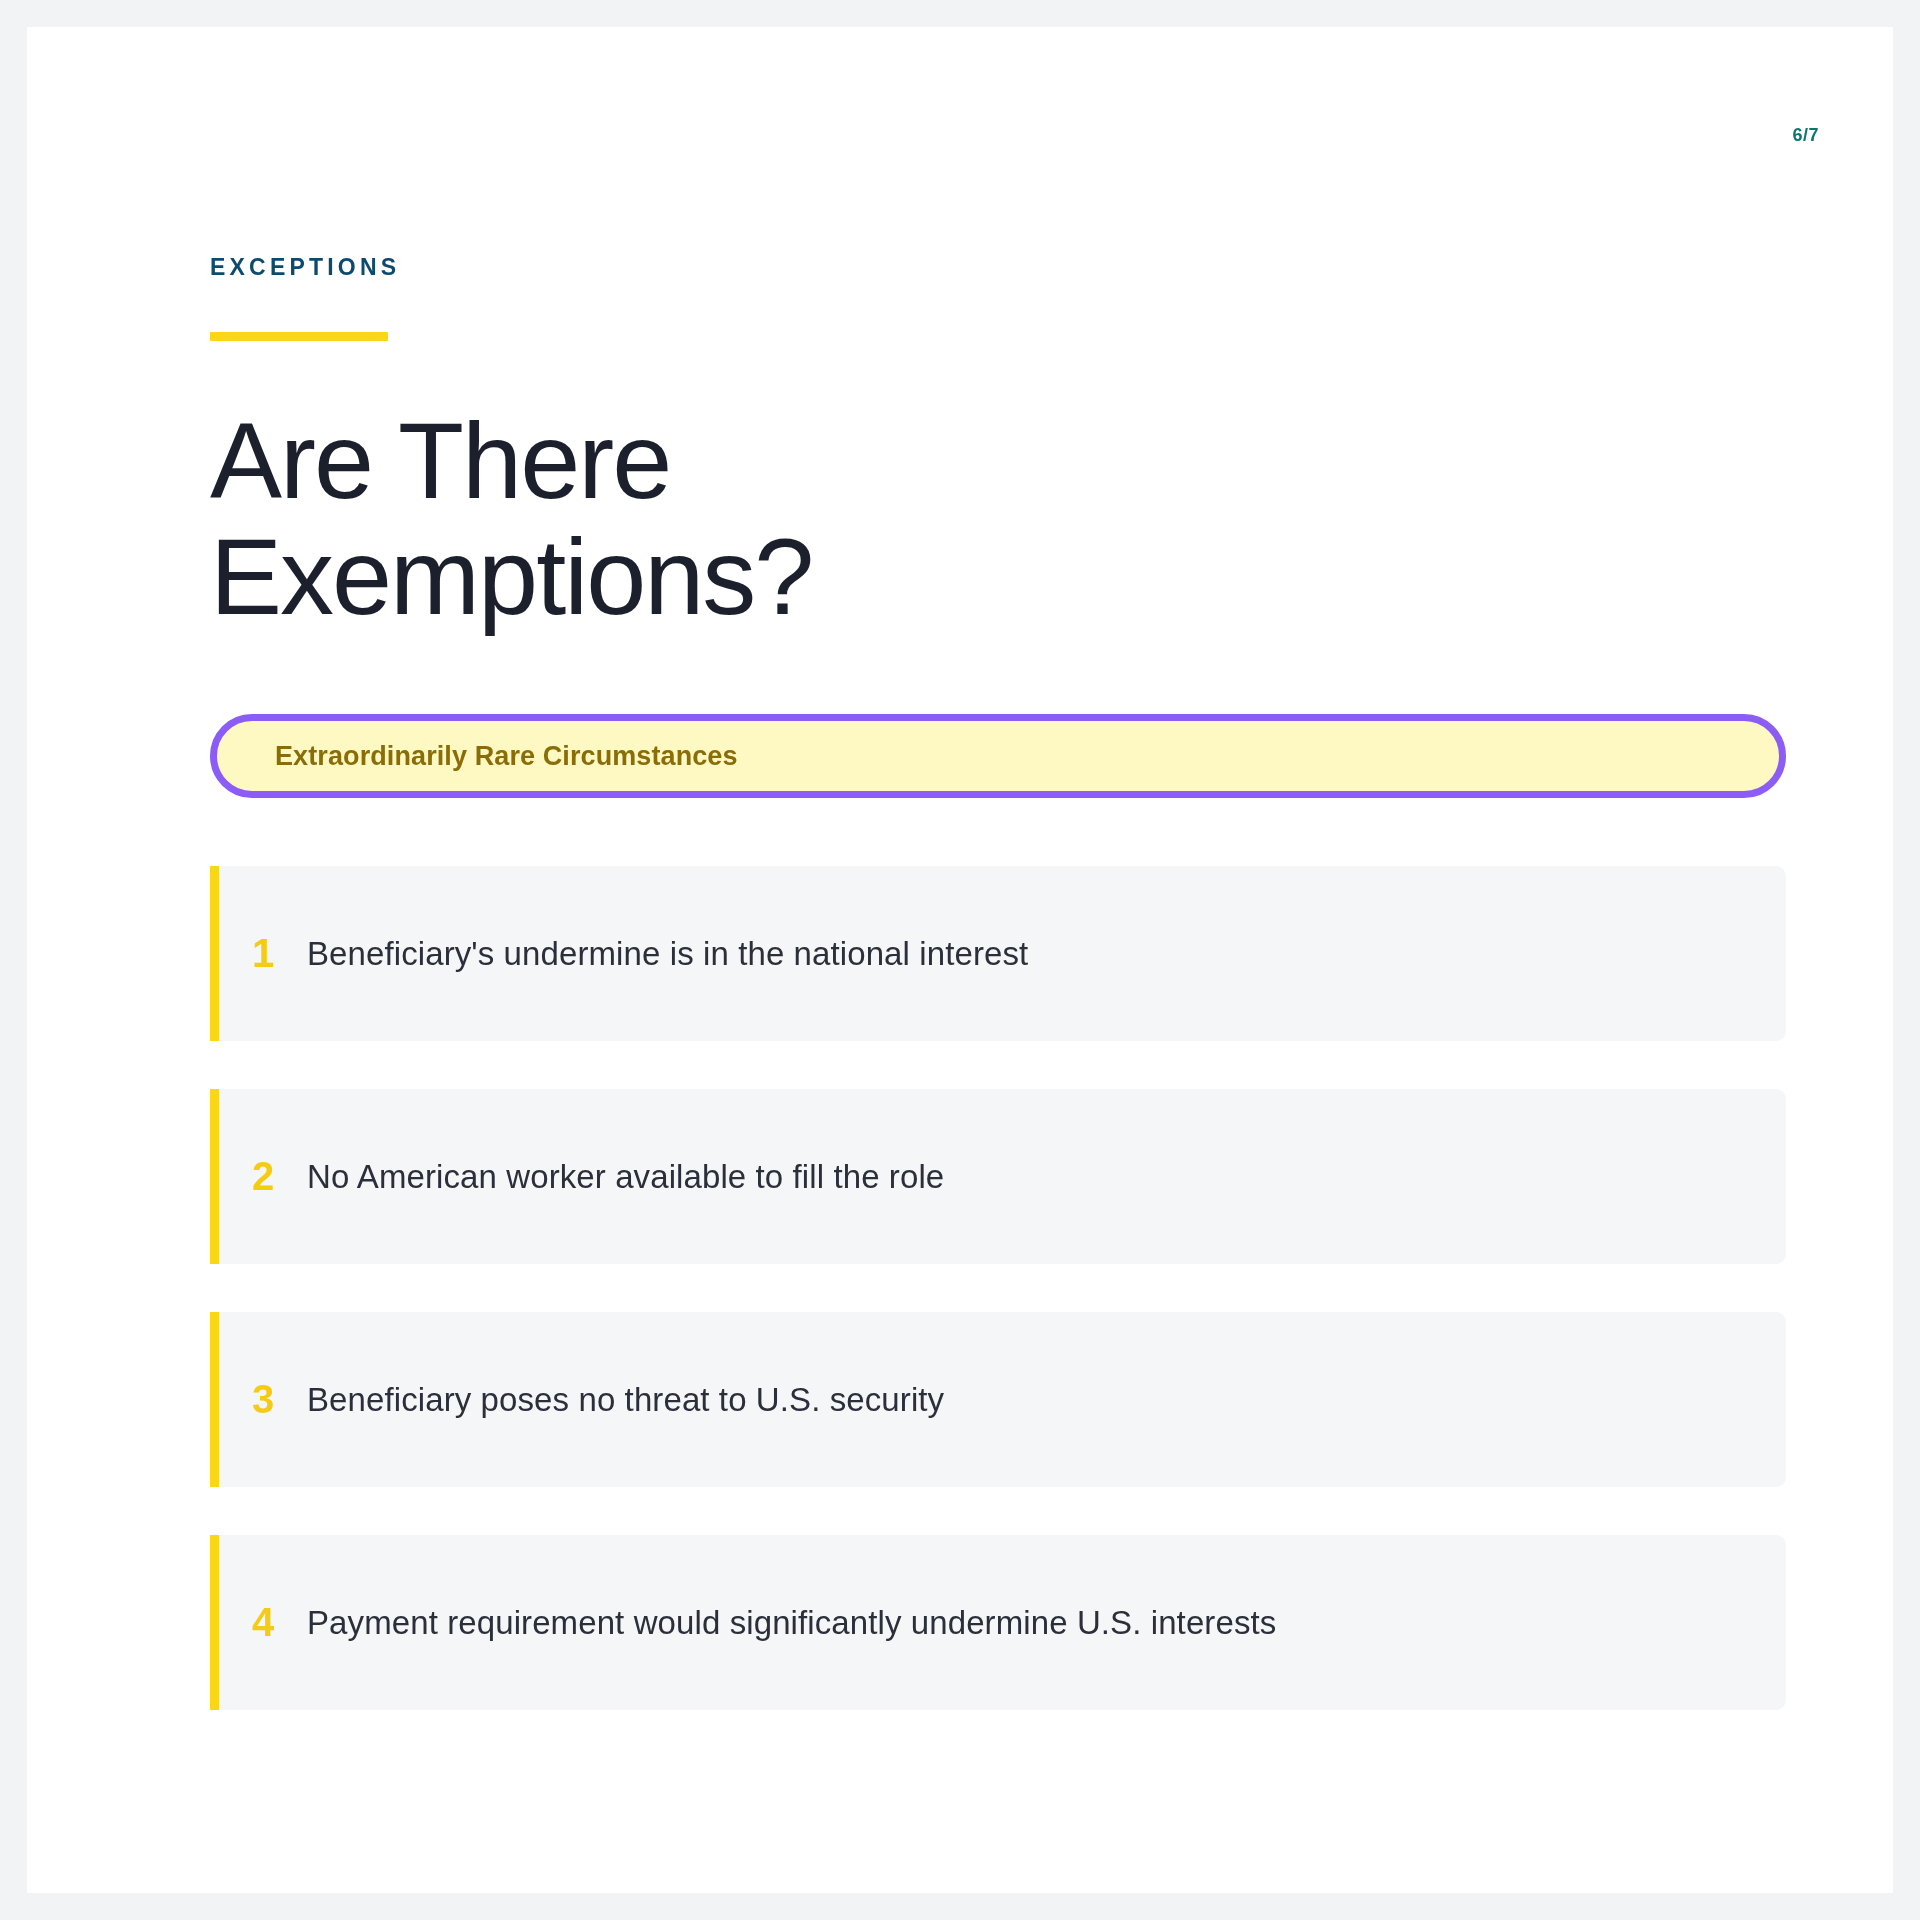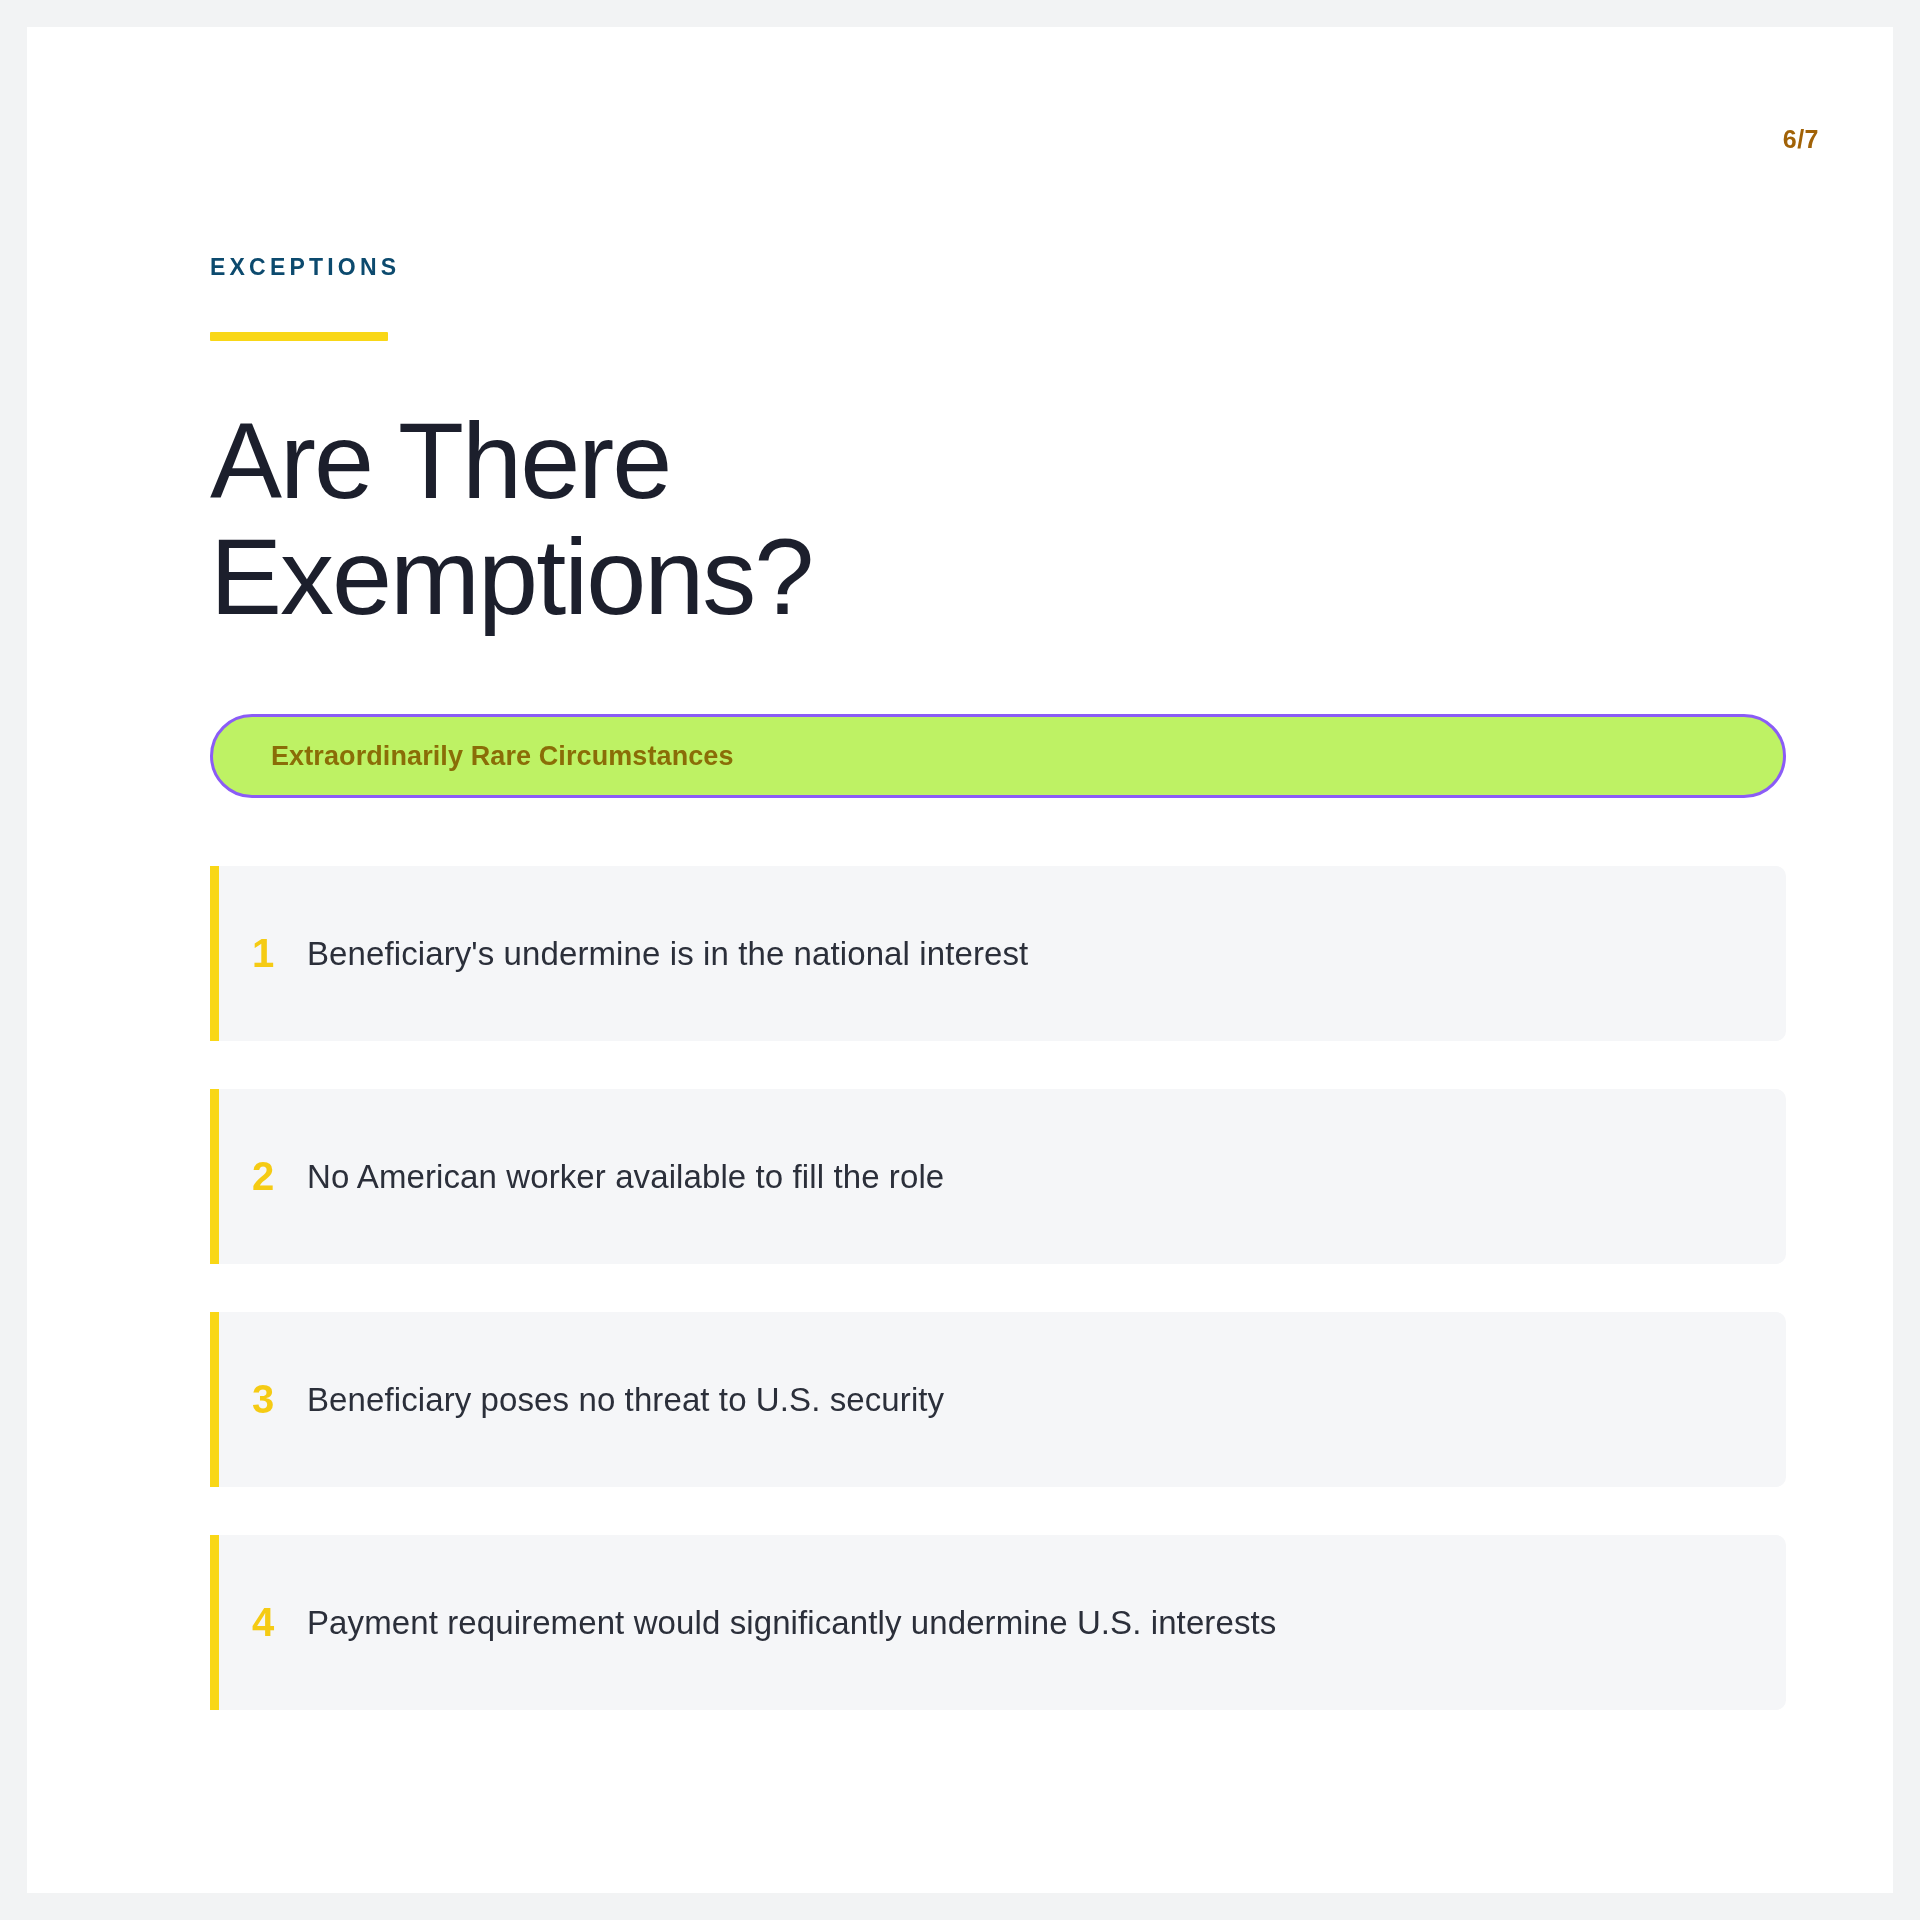--- a/index.html
+++ b/index.html
@@ -21,23 +21,23 @@
     width: 1866px;
     height: 1866px;
     background: #ffffff;
     box-sizing: border-box;
   }
 
   .page-counter {
     position: absolute;
     right: 74px;
     top: 98px;
-    font-size: 25px;
+    font-size: 18px;
     font-weight: bold;
-    color: #a16207;
+    color: #0f766e;
     letter-spacing: 0.5px;
   }
 
   .content {
     position: absolute;
     left: 183px;
     top: 227px;
     width: 1570px;
   }
 
@@ -65,22 +65,22 @@
     color: #1c1f2c;
     letter-spacing: -2px;
     max-width: 1100px;
   }
 
   .pill {
     margin-top: 80px;
     box-sizing: border-box;
     width: 1576px;
     height: 84px;
-    background: #bef264;
-    border: 3px solid #8b5cf6;
+    background: #fef9c3;
+    border: 7px solid #8b5cf6;
     border-radius: 42px;
     display: flex;
     align-items: center;
     padding-left: 58px;
   }
   .pill-label {
     font-size: 27px;
     font-weight: bold;
     color: #8a6d07;
     letter-spacing: 0.1px;

